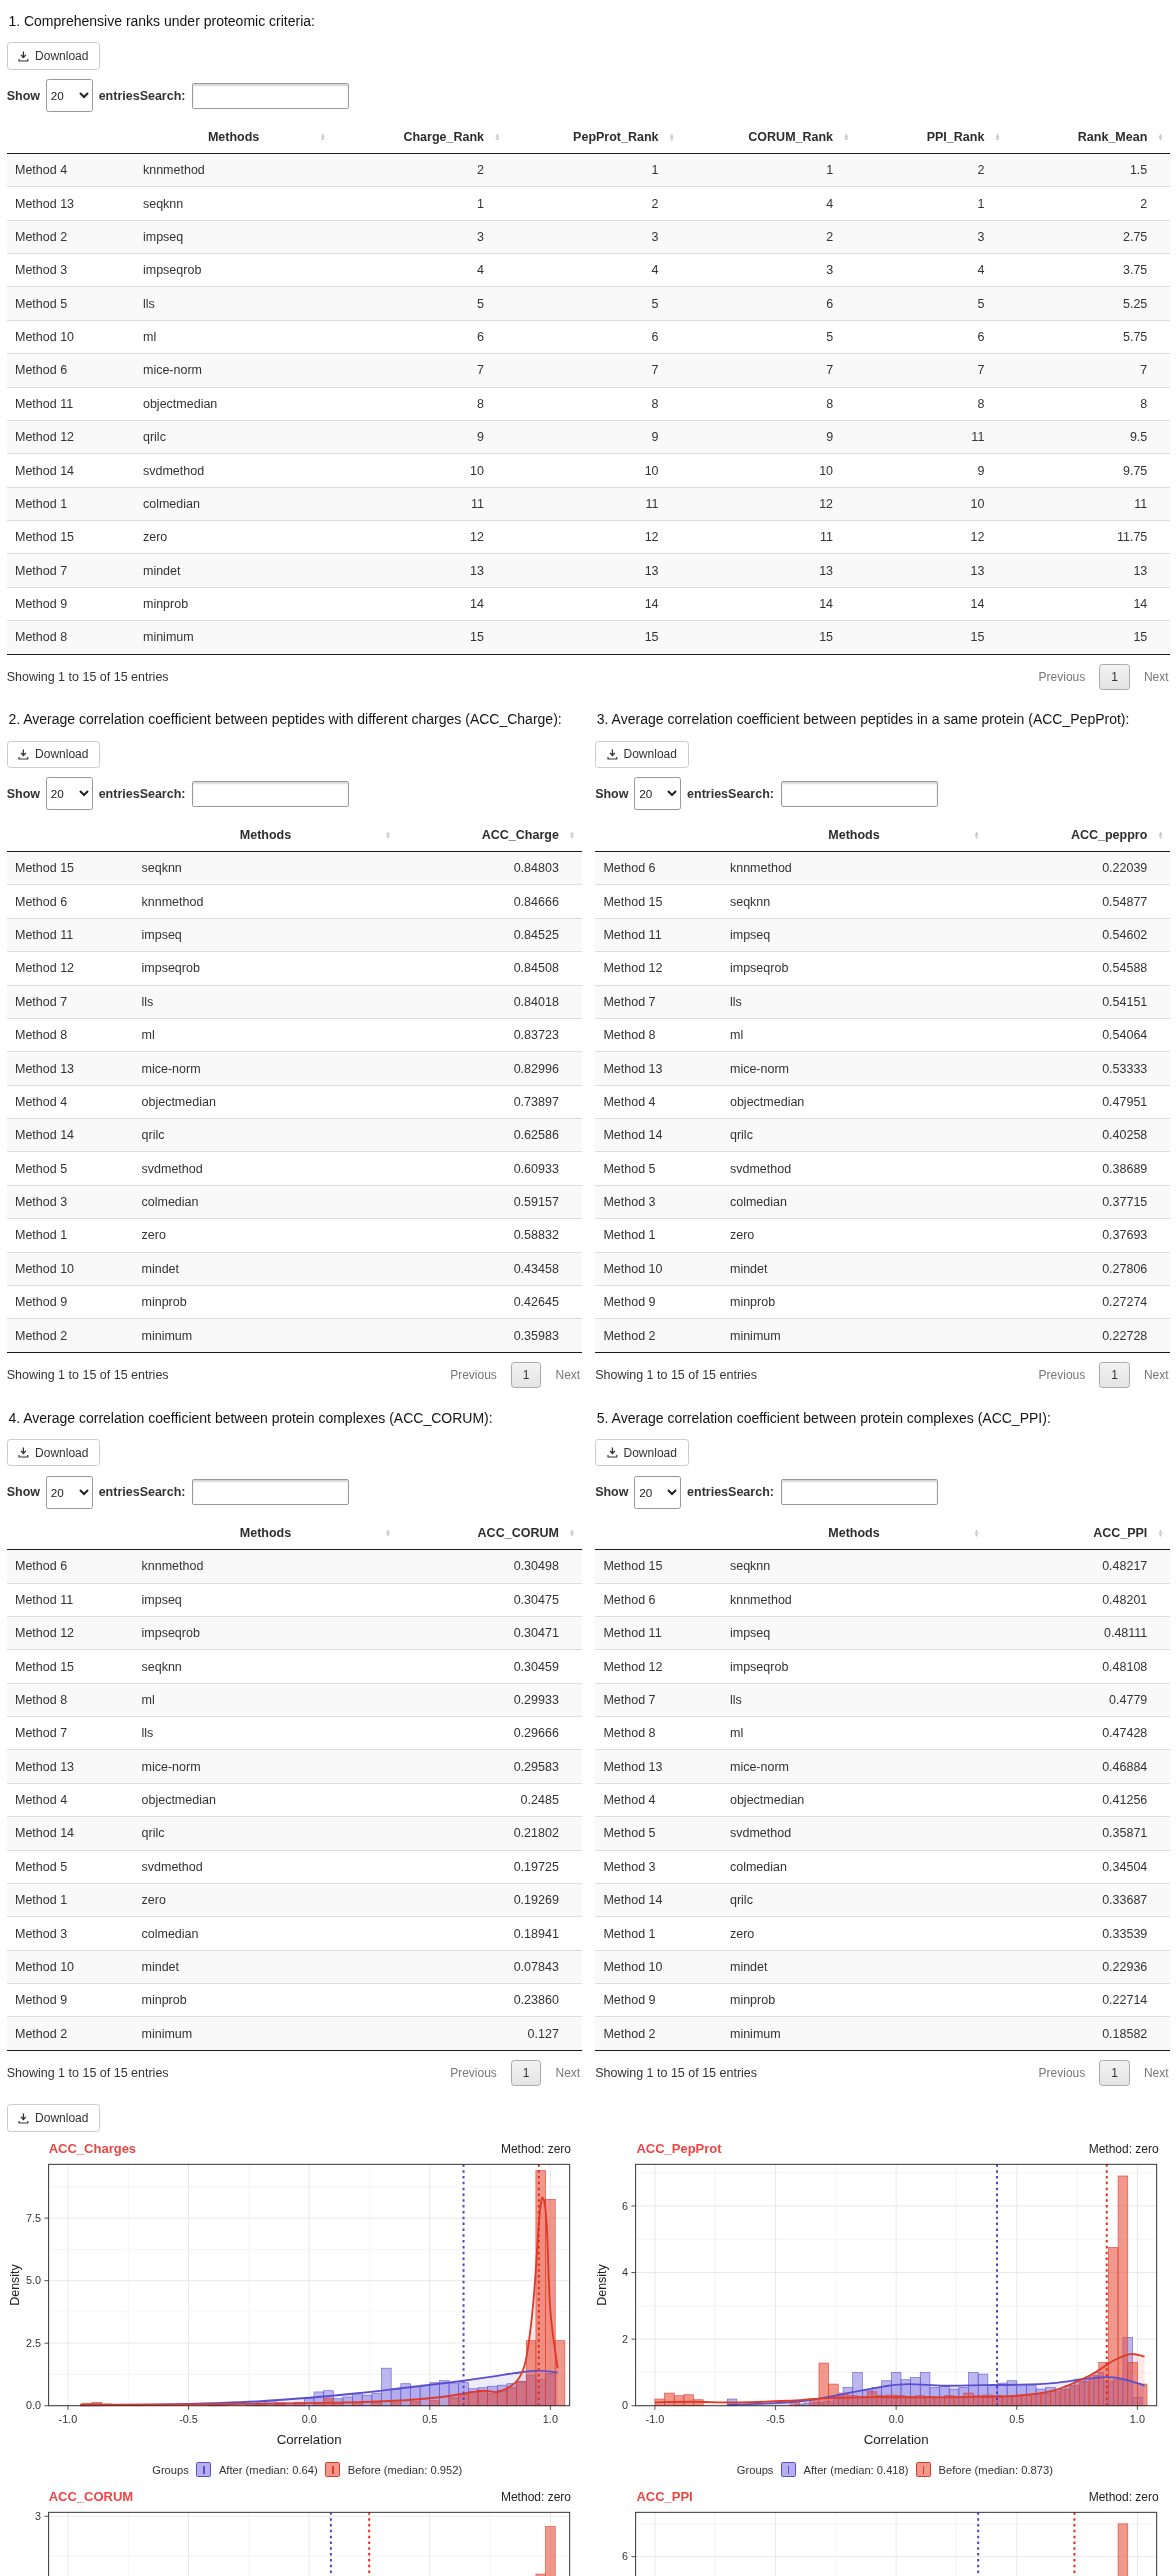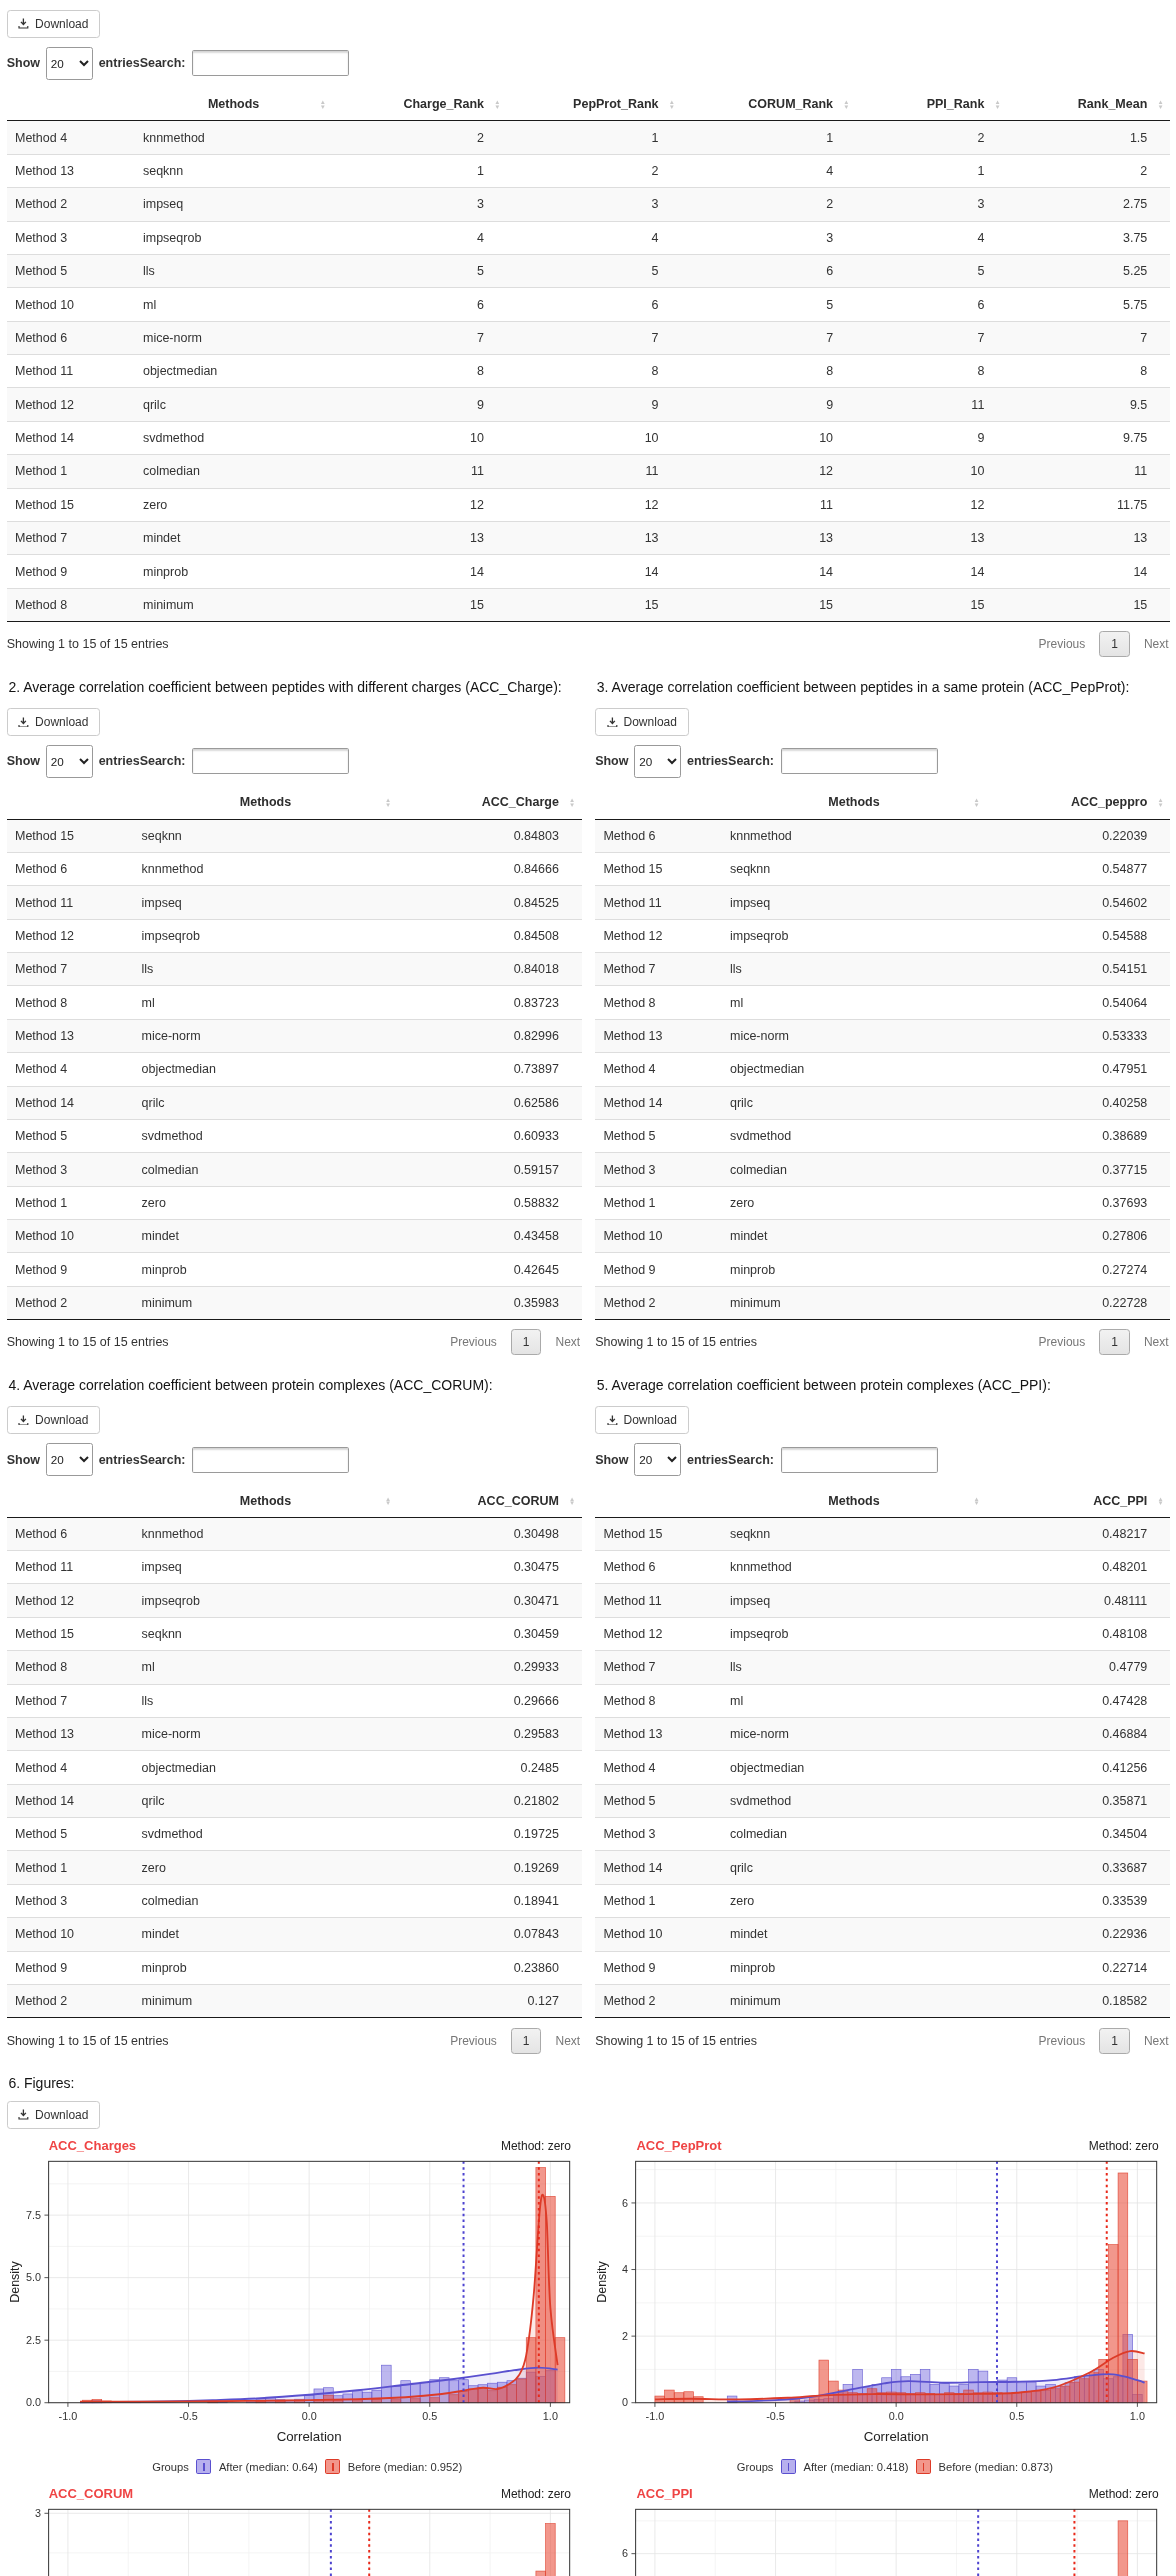--- a/index.html
+++ b/index.html
@@ -60,20 +60,21 @@
   .sw { width:15px; height:15px; border-radius:1.7px; display:inline-flex; align-items:center; justify-content:center; }
   .sw i { display:block; width:1.7px; height:8.3px; }
   svg.chart { display:block; }
 </style>
 </head>
 <body>
 
 <div class="page">
 
   <div class="section">
+    <div class="section-title">1. Comprehensive ranks under proteomic criteria:</div>
     <div>
       <button class="btn-download">
         <span class="dl-icon">
           <svg width="10.8" height="10.8" viewBox="0 0 14 14">
               <path d="M7 0.5 L7 8 M3.8 5 L7 8.4 L10.2 5" stroke="#333" stroke-width="1.7" fill="none"></path>
               <path d="M1.3 10.3 L1.3 13 L12.7 13 L12.7 10.3" stroke="#333" stroke-width="1.5" fill="none"></path>
             </svg>
         </span>
         <span>Download</span>
       </button>
@@ -758,21 +759,20 @@
         <div class="dt-paginate">
           <span class="pg-link">Previous</span>
           <span class="pg-num">1</span>
           <span class="pg-link">Next</span>
         </div>
       </div>
     </div>
   </div>
 
   <div class="section">
-    <div class="section-title" style="margin-bottom:6.7px;">6. Figures:</div>
     <button class="btn-download">
       <span class="dl-icon">
         <svg width="10.8" height="10.8" viewBox="0 0 14 14">
             <path d="M7 0.5 L7 8 M3.8 5 L7 8.4 L10.2 5" stroke="#333" stroke-width="1.7" fill="none"></path>
             <path d="M1.3 10.3 L1.3 13 L12.7 13 L12.7 10.3" stroke="#333" stroke-width="1.5" fill="none"></path>
           </svg>
       </span>
       <span>Download</span>
     </button>
 

